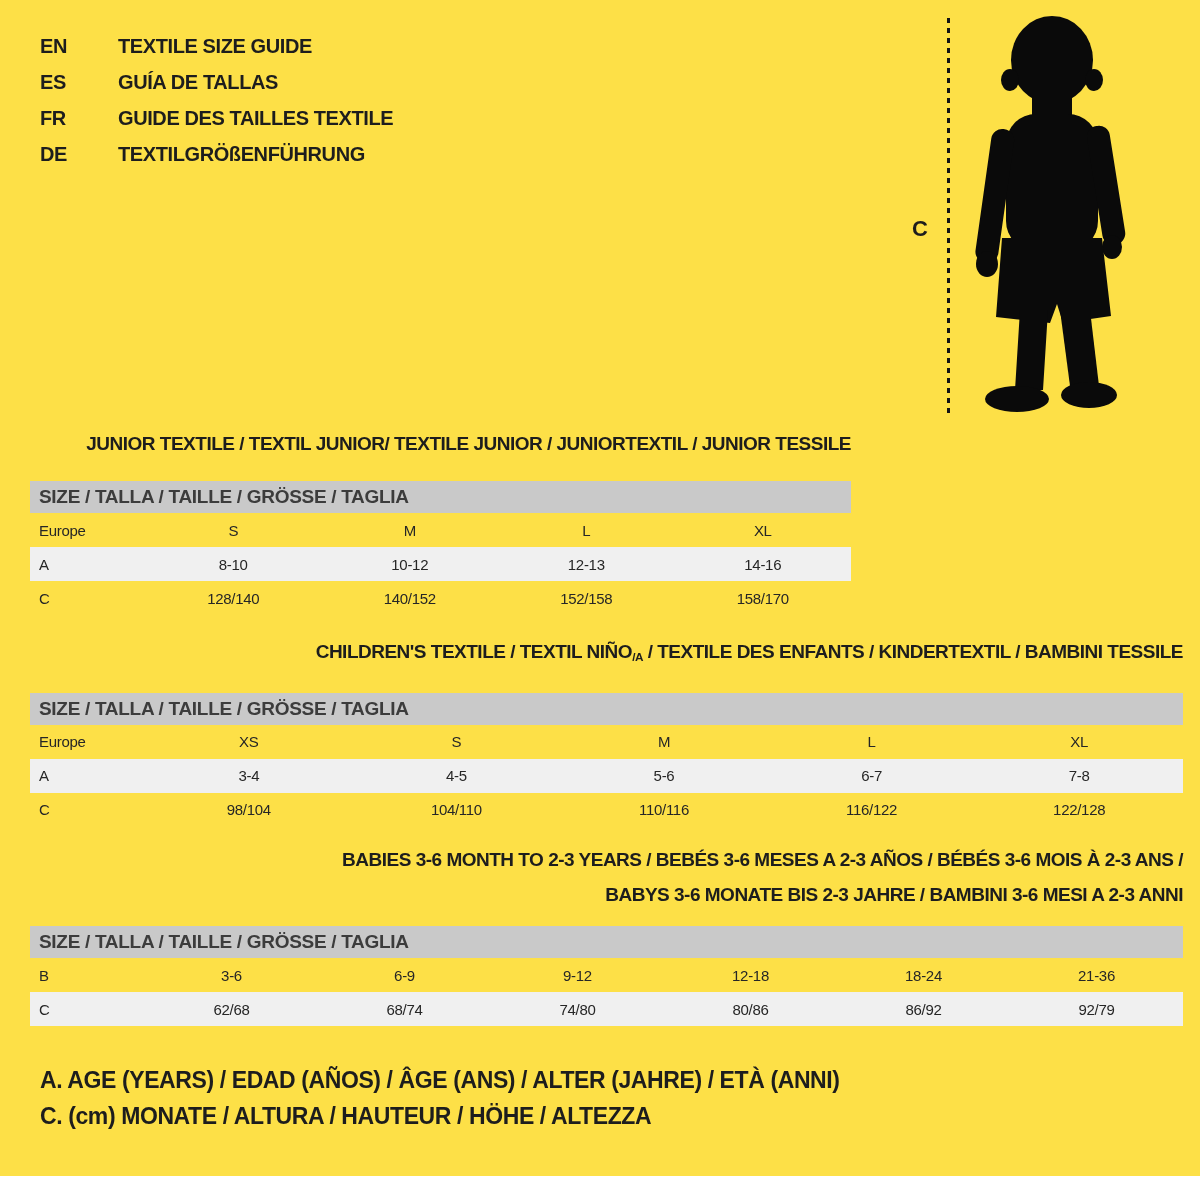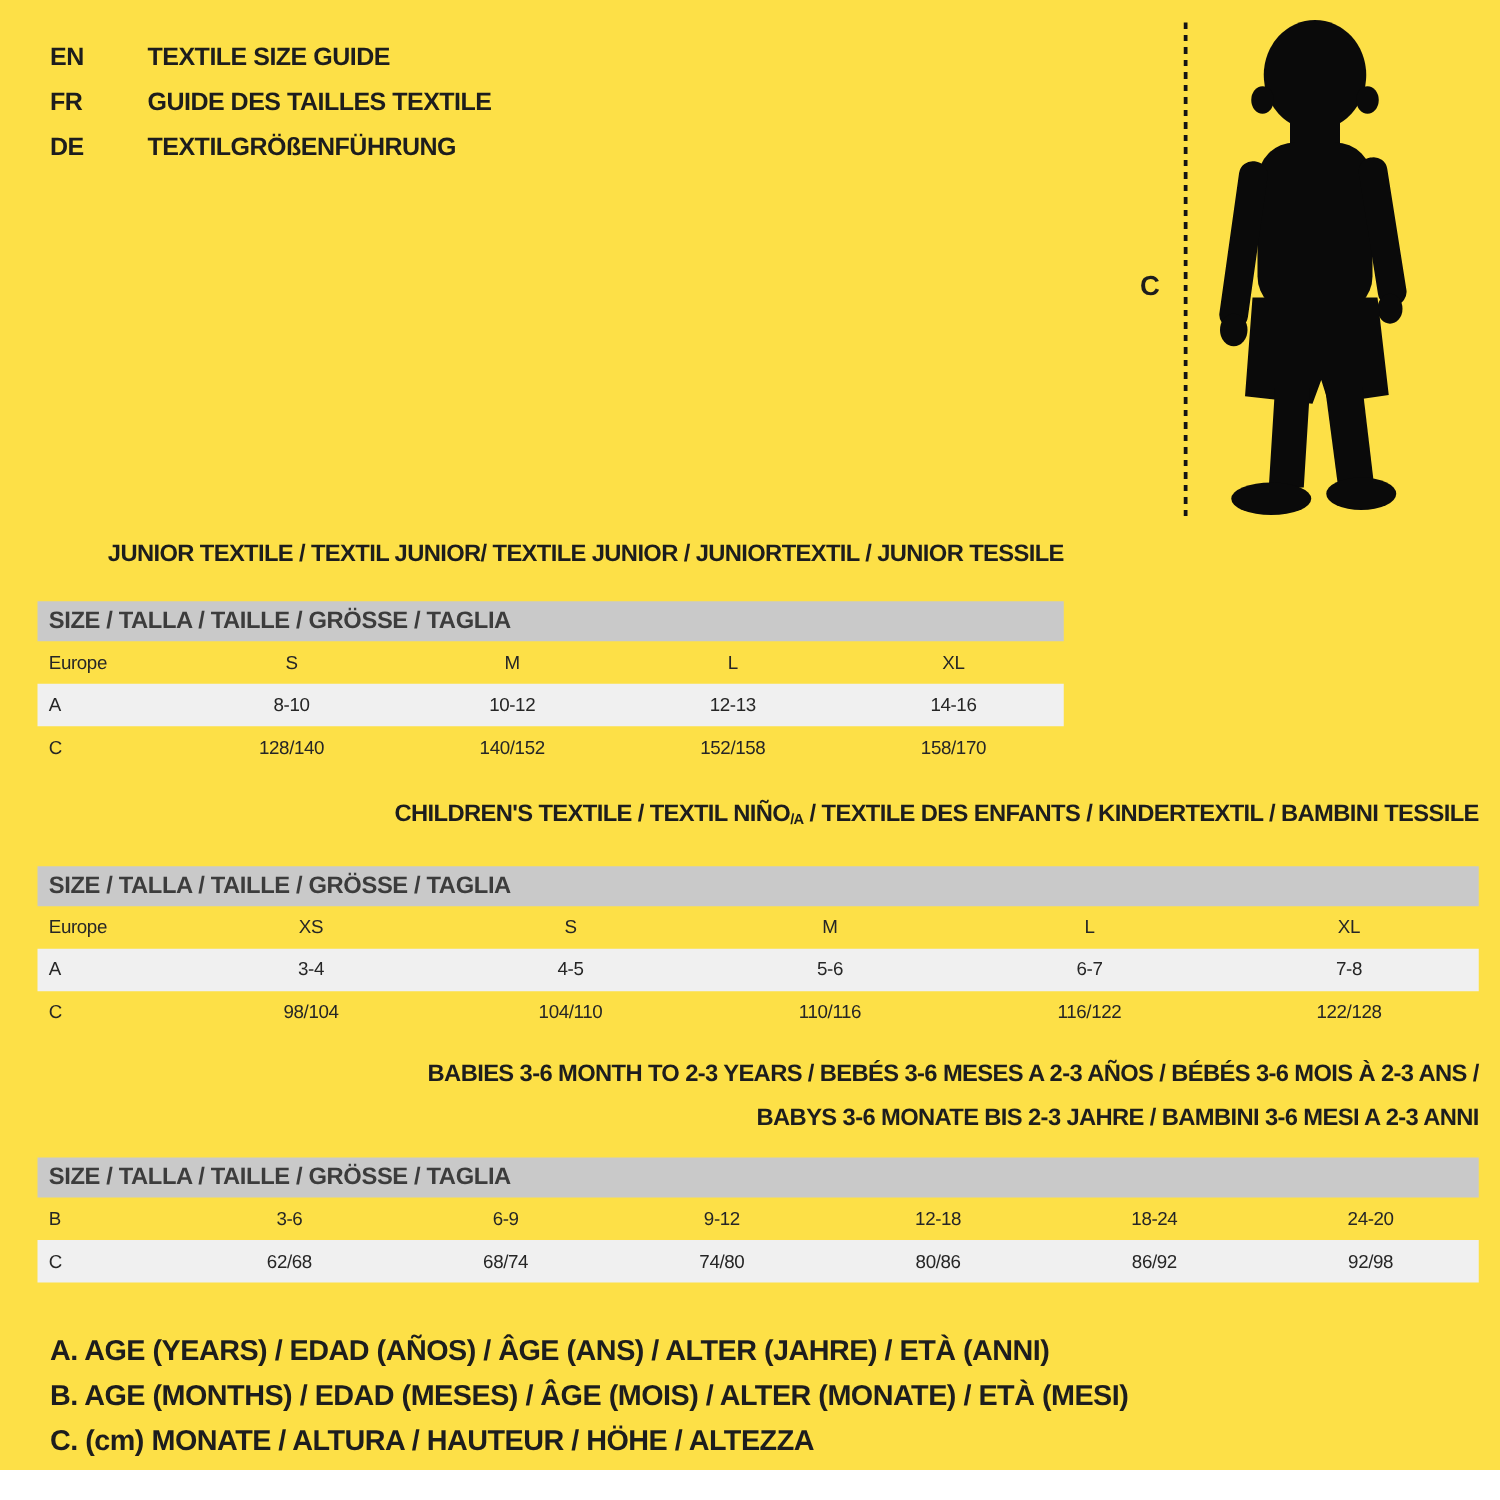--- a/index.html
+++ b/index.html
@@ -56,20 +56,24 @@
 </style>
 </head>
 <body>
 
 <div class="page">
 
   <div class="langs">
     <div class="lang-row">
       <span class="lang-code">EN</span>
       <span class="lang-title">TEXTILE SIZE GUIDE</span>
+    </div>
+    <div class="lang-row">
+      <span class="lang-code">ES</span>
+      <span class="lang-title">GUÍA DE TALLAS</span>
     </div>
     <div class="lang-row">
       <span class="lang-code">FR</span>
       <span class="lang-title">GUIDE DES TAILLES TEXTILE</span>
     </div>
     <div class="lang-row">
       <span class="lang-code">DE</span>
       <span class="lang-title">TEXTILGRÖßENFÜHRUNG</span>
     </div>
   </div>
@@ -152,32 +156,31 @@
     <div class="sec-title sec-title-2line">BABIES 3-6 MONTH TO 2-3 YEARS / BEBÉS 3-6 MESES A 2-3 AÑOS / BÉBÉS 3-6 MOIS À 2-3 ANS /</div>
     <div class="sec-title sec-title-2line">BABYS 3-6 MONATE BIS 2-3 JAHRE / BAMBINI 3-6 MESI A 2-3 ANNI</div>
     <div class="size-bar">SIZE / TALLA / TAILLE / GRÖSSE / TAGLIA</div>
     <div class="trow">
       <div class="tlabel">B</div>
       <div class="tval">3-6</div>
       <div class="tval">6-9</div>
       <div class="tval">9-12</div>
       <div class="tval">12-18</div>
       <div class="tval">18-24</div>
-      <div class="tval">24-20</div>
+      <div class="tval">21-36</div>
     </div>
     <div class="trow shaded">
       <div class="tlabel">C</div>
       <div class="tval">62/68</div>
       <div class="tval">68/74</div>
       <div class="tval">74/80</div>
       <div class="tval">80/86</div>
       <div class="tval">86/92</div>
-      <div class="tval">92/98</div>
+      <div class="tval">92/79</div>
     </div>
   </div>
 
   <div class="legend">
     <div class="legend-line">A. AGE (YEARS) / EDAD (AÑOS) / ÂGE (ANS) / ALTER (JAHRE) / ETÀ (ANNI)</div>
-    <div class="legend-line">B. AGE (MONTHS) / EDAD (MESES) / ÂGE (MOIS) / ALTER (MONATE) / ETÀ (MESI)</div>
     <div class="legend-line">C. (cm) MONATE / ALTURA / HAUTEUR / HÖHE / ALTEZZA</div>
   </div>
 
 </div>
 
 </body></html>

